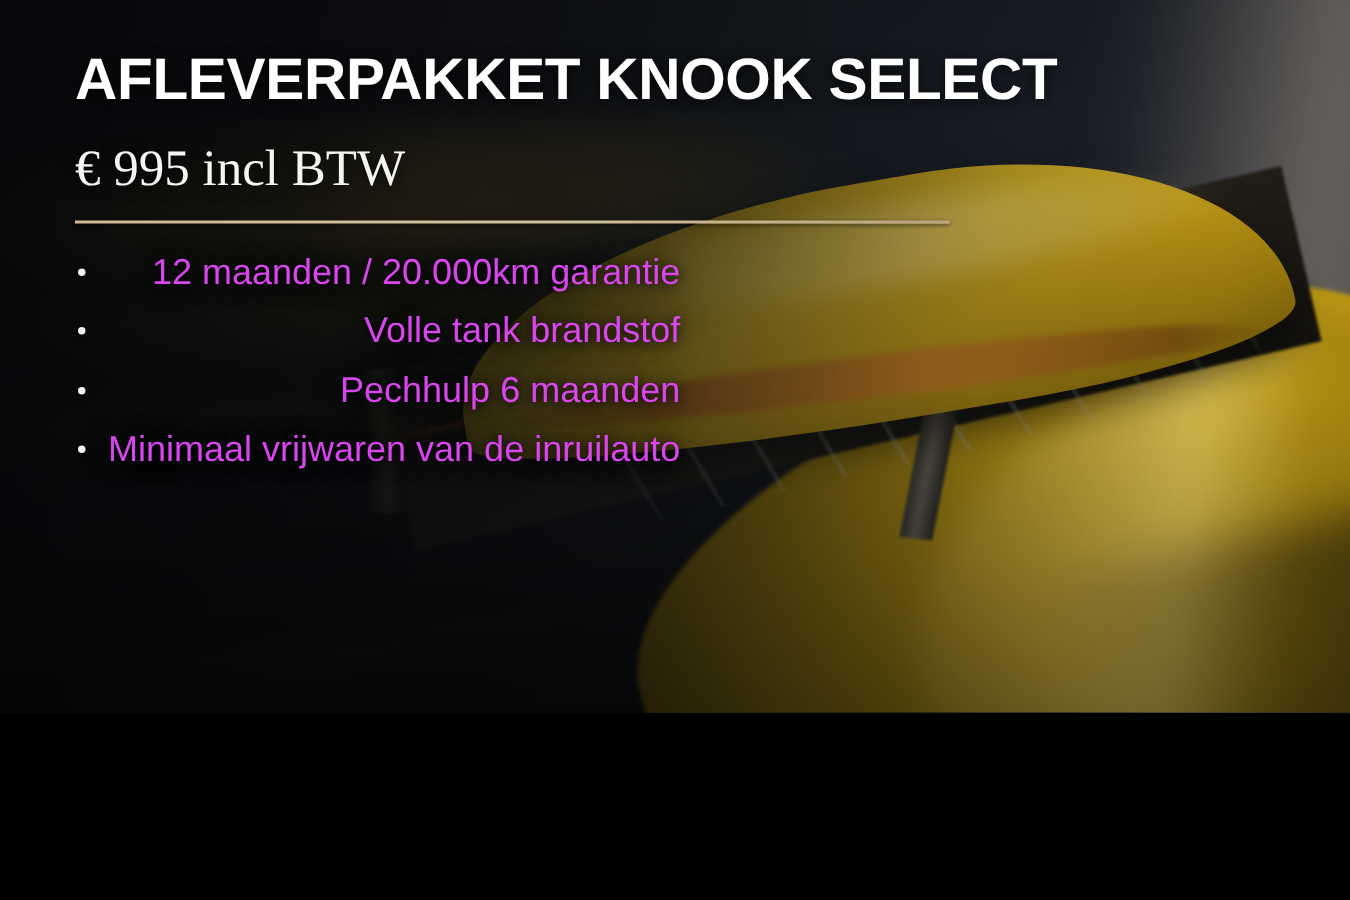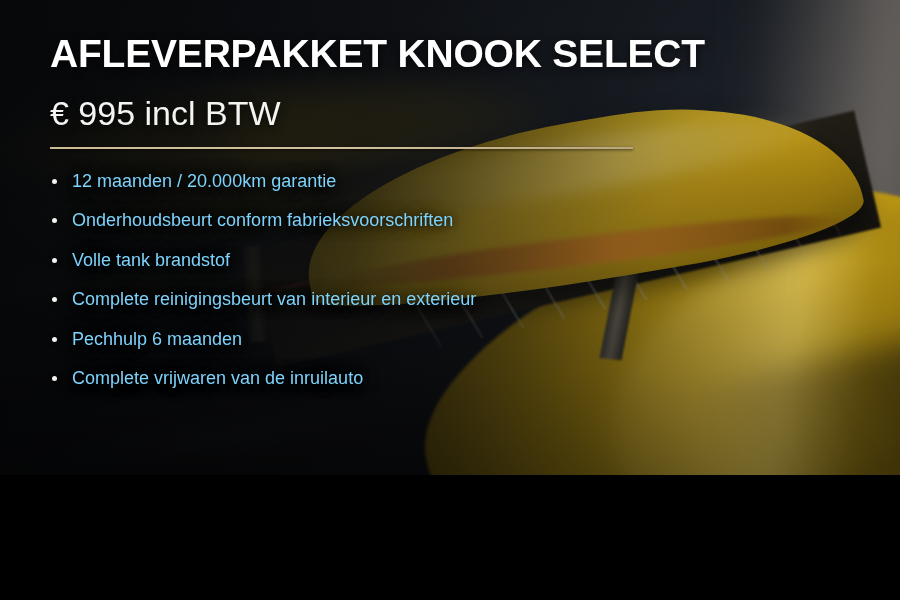--- a/index.html
+++ b/index.html
@@ -236,20 +236,21 @@
     position: absolute;
     top: 96px;
     left: 0;
     margin: 0;
     font-size: 34px;
     line-height: 1;
     font-weight: 400;
     color: #f4f4f2;
     white-space: nowrap;
     text-shadow: 0 2px 10px rgba(0,0,0,0.8);
+    font-family: Liberation Serif, serif;
   }
 
   .divider {
     position: absolute;
     left: 0;
     top: 147px;
     width: 583px;
     height: 2px;
     background: linear-gradient(90deg, #cdbb96 0%, #d2c19e 50%, #b8a57f 100%);
     box-shadow: 0 1px 3px rgba(0,0,0,0.6);
@@ -260,25 +261,26 @@
     top: 166px;
     left: 0;
     margin: 0;
     padding: 0;
     list-style: none;
   }
   .feature-item {
     position: relative;
     height: 39.4px;
     padding-left: 22px;
-    font-size: 18px;
+    font-size: 24px;
     line-height: 31px;
-    color: #7dd3fc;
+    color: #d946ef;
     white-space: nowrap;
     text-shadow: 0 1px 7px rgba(0,0,0,0.85), 0 0 16px rgba(0,0,0,0.55);
+    text-align: right;
   }
   .feature-bullet {
     position: absolute;
     left: 2px;
     top: 13px;
     width: 5px;
     height: 5px;
     border-radius: 50%;
     background: #f2f2f0;
     box-shadow: 0 1px 5px rgba(0,0,0,0.8);
@@ -317,33 +319,25 @@
 
     <div class="divider"></div>
 
     <ul class="feature-list">
       <li class="feature-item">
         <span class="feature-bullet"></span>
         <span>12 maanden / 20.000km garantie</span>
       </li>
       <li class="feature-item">
         <span class="feature-bullet"></span>
-        <span>Onderhoudsbeurt conform fabrieksvoorschriften</span>
-      </li>
-      <li class="feature-item">
-        <span class="feature-bullet"></span>
         <span>Volle tank brandstof</span>
-      </li>
-      <li class="feature-item">
-        <span class="feature-bullet"></span>
-        <span>Complete reinigingsbeurt van interieur en exterieur</span>
       </li>
       <li class="feature-item">
         <span class="feature-bullet"></span>
         <span>Pechhulp 6 maanden</span>
       </li>
       <li class="feature-item">
         <span class="feature-bullet"></span>
-        <span>Complete vrijwaren van de inruilauto</span>
+        <span>Minimaal vrijwaren van de inruilauto</span>
       </li>
     </ul>
   </div>
 </div>
 
 </body></html>

